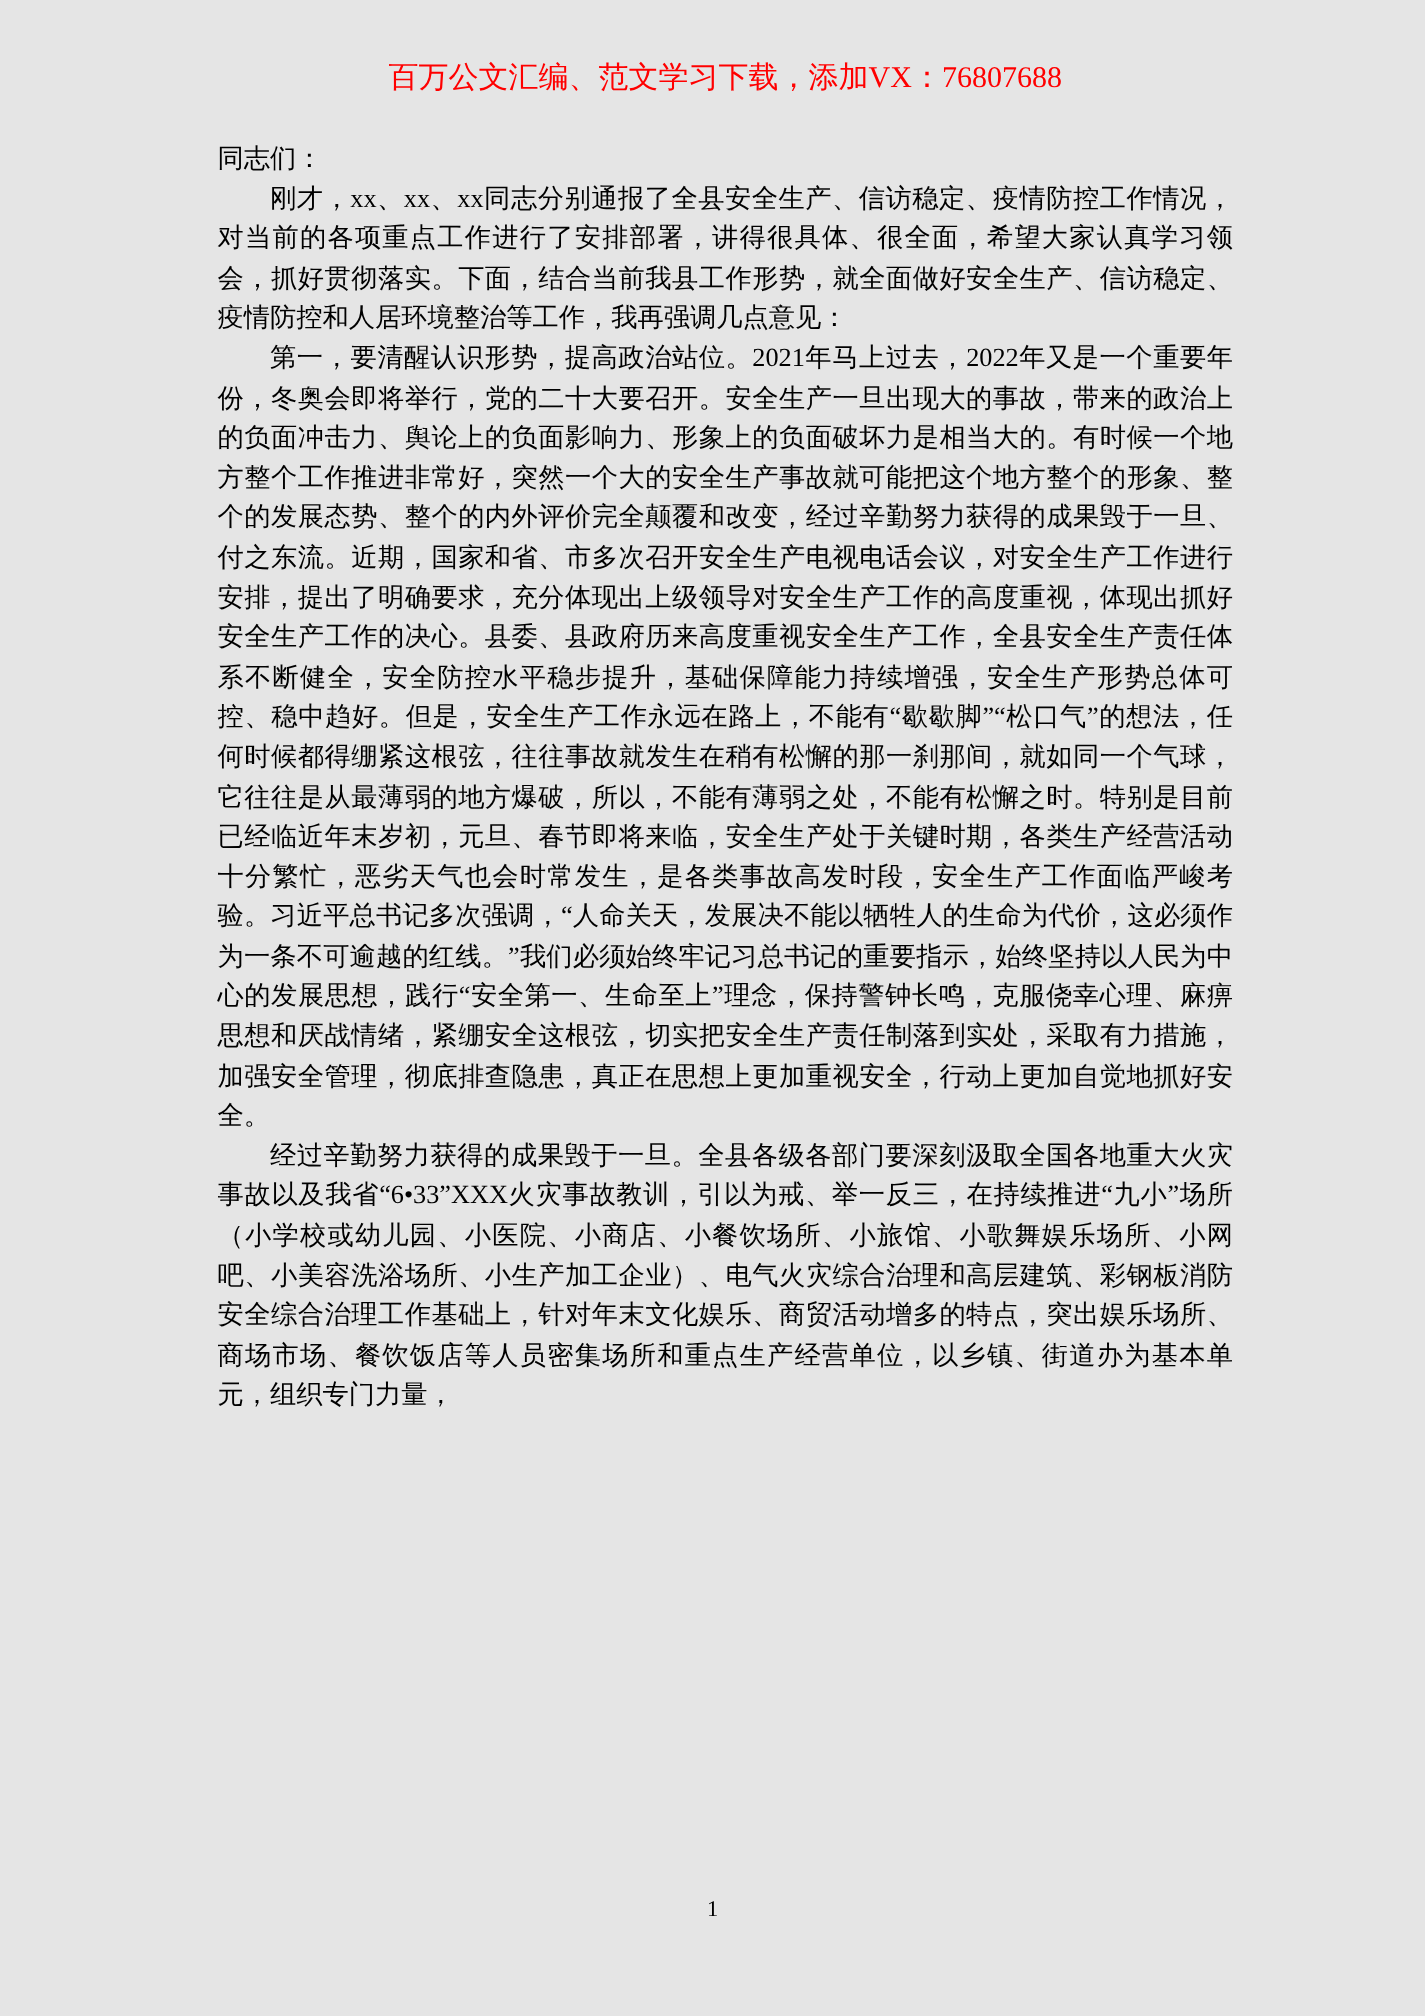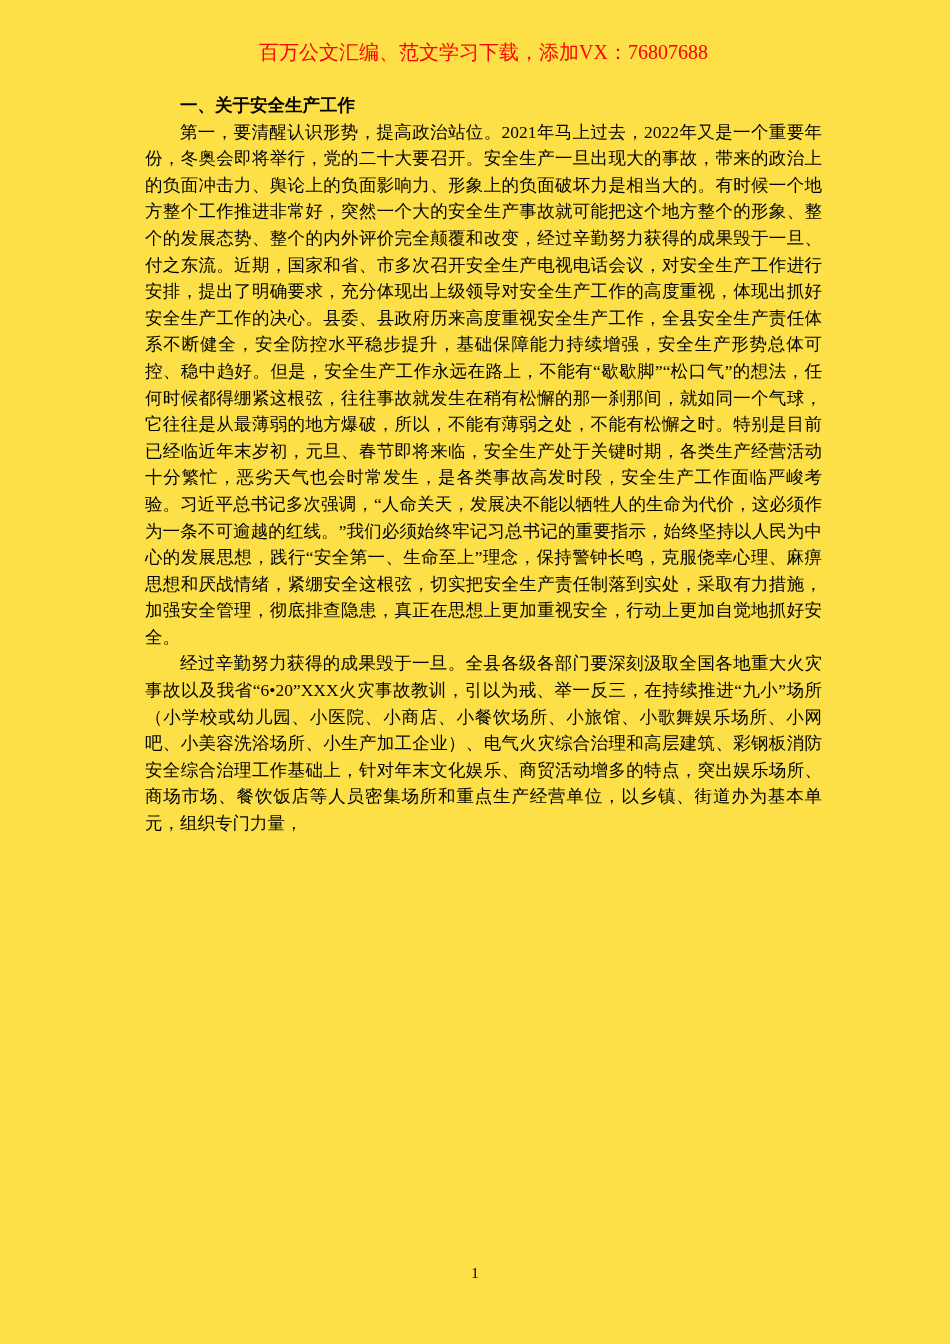--- a/index.html
+++ b/index.html
@@ -11,21 +11,21 @@
   body {
     width: 950px;
     height: 1344px;
     font-family: "Liberation Serif", "DejaVu Serif", serif;
     color: #000000;
   }
   .page {
     position: relative;
     width: 950px;
     height: 1344px;
-    background: #fde047;
+    background: #e5e5e5;
     padding: 40px 128px 0 145px;
     overflow: hidden;
   }
   .promo-header {
     color: #ff0000;
     text-align: center;
     font-size: 20px;
     line-height: 24px;
     margin: 0 0 28px 0;
     font-weight: 400;
@@ -64,26 +64,27 @@
 </style>
 </head>
 <body>
 
 <div class="page">
 
   <div class="promo-header">百万公文汇编、范文学习下载，添加VX：76807688</div>
 
   <div class="body-text">
 
+    <p class="salutation">同志们：</p>
 
+    <p class="para">刚才，xx、xx、xx同志分别通报了全县安全生产、信访稳定、疫情防控工作情况，对当前的各项重点工作进行了安排部署，讲得很具体、很全面，希望大家认真学习领会，抓好贯彻落实。下面，结合当前我县工作形势，就全面做好安全生产、信访稳定、疫情防控和人居环境整治等工作，我再强调几点意见：</p>
 
-    <p class="heading">一、关于安全生产工作</p>
 
     <p class="para"><strong>第一，要清醒认识形势，提高政治站位。</strong><span>2021年马上过去，2022年又是一个重要年份，冬奥会即将举行，党的二十大要召开。安全生产一旦出现大的事故，带来的政治上的负面冲击力、舆论上的负面影响力、形象上的负面破坏力是相当大的。有时候一个地方整个工作推进非常好，突然一个大的安全生产事故就可能把这个地方整个的形象、整个的发展态势、整个的内外评价完全颠覆和改变，经过辛勤努力获得的成果毁于一旦、付之东流。近期，国家和省、市多次召开安全生产电视电话会议，对安全生产工作进行安排，提出了明确要求，充分体现出上级领导对安全生产工作的高度重视，体现出抓好安全生产工作的决心。县委、县政府历来高度重视安全生产工作，全县安全生产责任体系不断健全，安全防控水平稳步提升，基础保障能力持续增强，安全生产形势总体可控、稳中趋好。但是，安全生产工作永远在路上，不能有“歇歇脚”“松口气”的想法，任何时候都得绷紧这根弦，往往事故就发生在稍有松懈的那一刹那间，就如同一个气球，它往往是从最薄弱的地方爆破，所以，不能有薄弱之处，不能有松懈之时。特别是目前已经临近年末岁初，元旦、春节即将来临，安全生产处于关键时期，各类生产经营活动十分繁忙，恶劣天气也会时常发生，是各类事故高发时段，安全生产工作面临严峻考验。习近平总书记多次强调，“人命关天，发展决不能以牺牲人的生命为代价，这必须作为一条不可逾越的红线。”我们必须始终牢记习总书记的重要指示，始终坚持以人民为中心的发展思想，践行“安全第一、生命至上”理念，保持警钟长鸣，克服侥幸心理、麻痹思想和厌战情绪，紧绷安全这根弦，切实把安全生产责任制落到实处，采取有力措施，加强安全管理，彻底排查隐患，真正在思想上更加重视安全，行动上更加自觉地抓好安全。</span></p>
 
 
-    <p class="para"><strong>经过辛勤努力获得的成果毁于一旦。</strong><span>全县各级各部门要深刻汲取全国各地重大火灾事故以及我省“6•20”XXX火灾事故教训，引以为戒、举一反三，在持续推进“九小”场所（小学校或幼儿园、小医院、小商店、小餐饮场所、小旅馆、小歌舞娱乐场所、小网吧、小美容洗浴场所、小生产加工企业）、电气火灾综合治理和高层建筑、彩钢板消防安全综合治理工作基础上，针对年末文化娱乐、商贸活动增多的特点，突出娱乐场所、商场市场、餐饮饭店等人员密集场所和重点生产经营单位，以乡镇、街道办为基本单元，组织专门力量，</span></p>
+    <p class="para"><strong>经过辛勤努力获得的成果毁于一旦。</strong><span>全县各级各部门要深刻汲取全国各地重大火灾事故以及我省“6•33”XXX火灾事故教训，引以为戒、举一反三，在持续推进“九小”场所（小学校或幼儿园、小医院、小商店、小餐饮场所、小旅馆、小歌舞娱乐场所、小网吧、小美容洗浴场所、小生产加工企业）、电气火灾综合治理和高层建筑、彩钢板消防安全综合治理工作基础上，针对年末文化娱乐、商贸活动增多的特点，突出娱乐场所、商场市场、餐饮饭店等人员密集场所和重点生产经营单位，以乡镇、街道办为基本单元，组织专门力量，</span></p>
 
   </div>
 
   <div class="page-footer">1</div>
 
 </div>
 
 </body></html>

